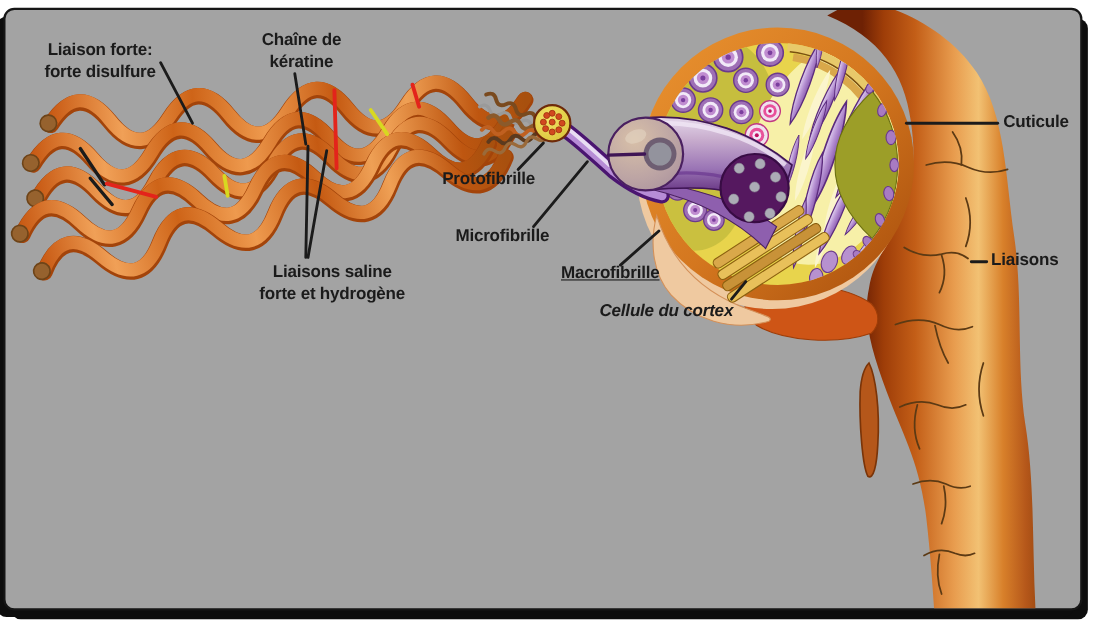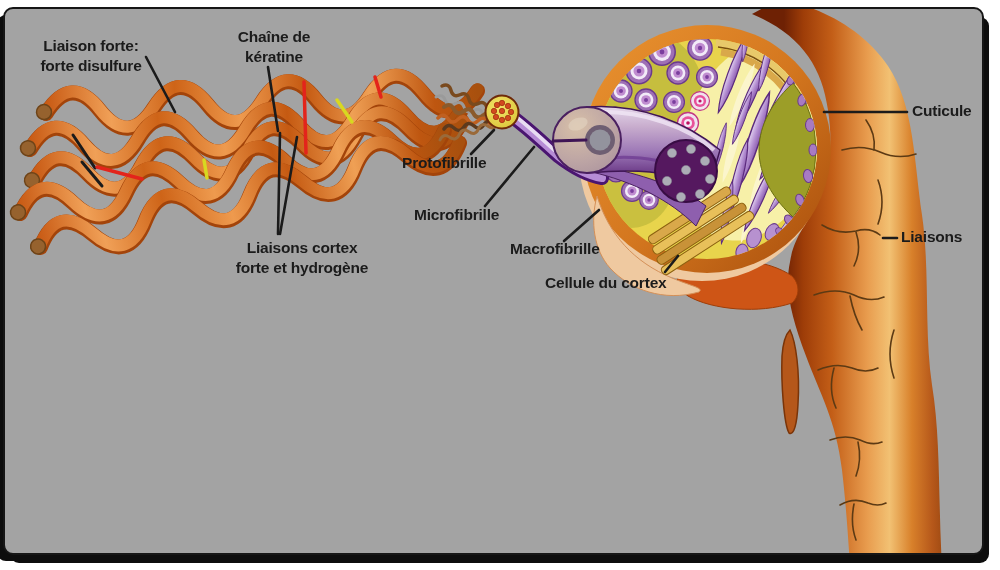--- a/index.html
+++ b/index.html
@@ -335,26 +335,26 @@
 
       <div class="lbl ctr" style="left:226px;top:27px;width:108px;">
         <div>Chaîne de</div>
         <div>kératine</div>
       </div>
 
       <div class="lbl" style="left:408px;top:153px;">Protofibrille</div>
 
       <div class="lbl" style="left:420px;top:205px;">Microfibrille</div>
 
-      <div class="lbl" style="left:516px;top:239px;">Macrofibrille</div>
-
-      <div class="lbl" style="left:551px;top:273px;">Cellule du cortex</div>
+      <div class="lbl" style="left:516px;top:239px;text-decoration:underline;">Macrofibrille</div>
+
+      <div class="lbl" style="left:551px;top:273px;font-style:italic;">Cellule du cortex</div>
 
       <div class="lbl ctr" style="left:218px;top:238px;width:180px;">
-        <div>Liaisons cortex</div>
+        <div>Liaisons saline</div>
         <div>forte et hydrogène</div>
       </div>
 
       <div class="lbl clip" style="left:918px;top:101px;width:78px;">Cuticule</div>
 
       <div class="lbl" style="left:907px;top:227px;">Liaisons</div>
 
     </div>
   </div>
 </div>

